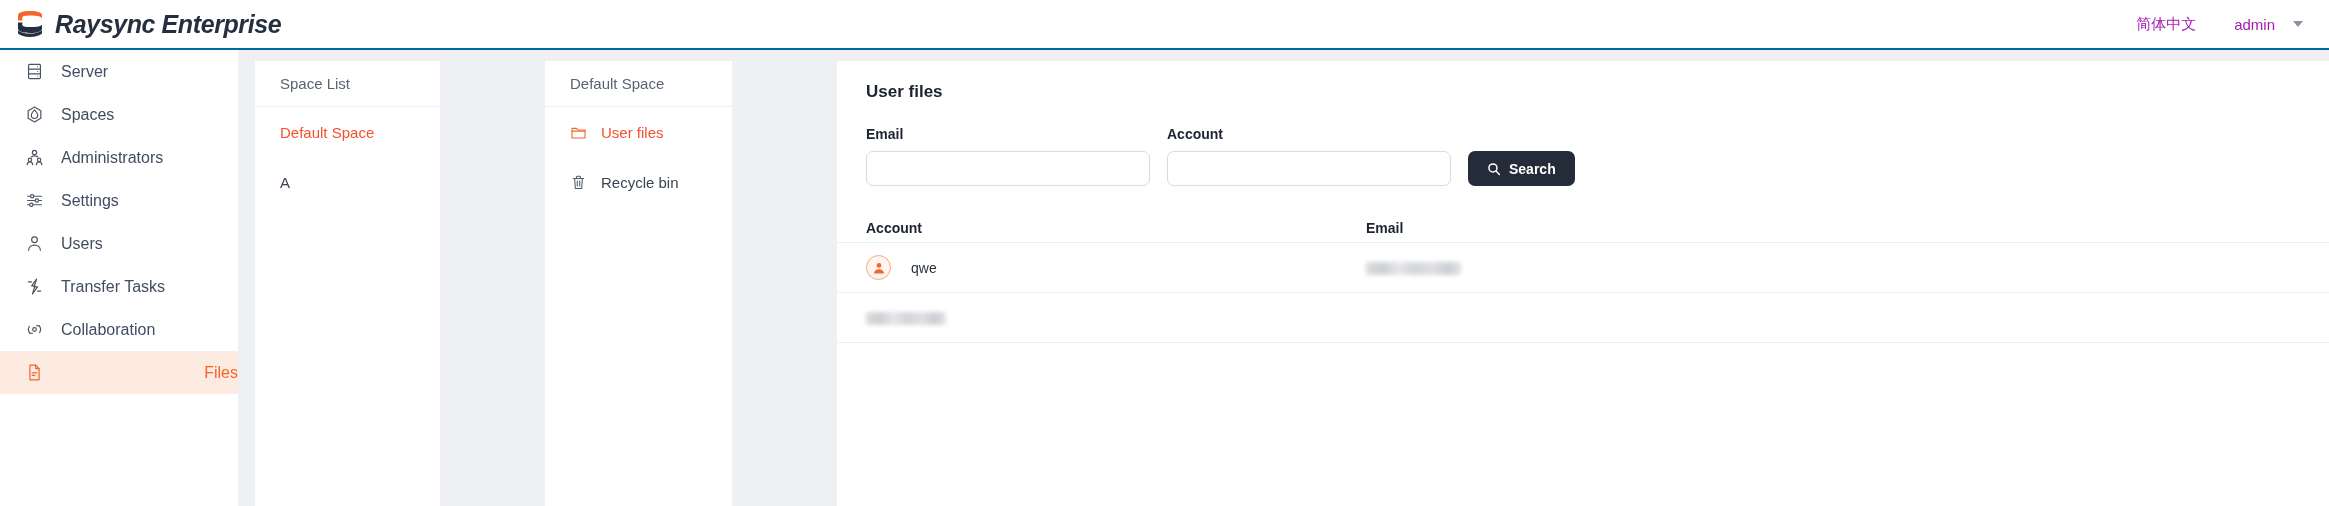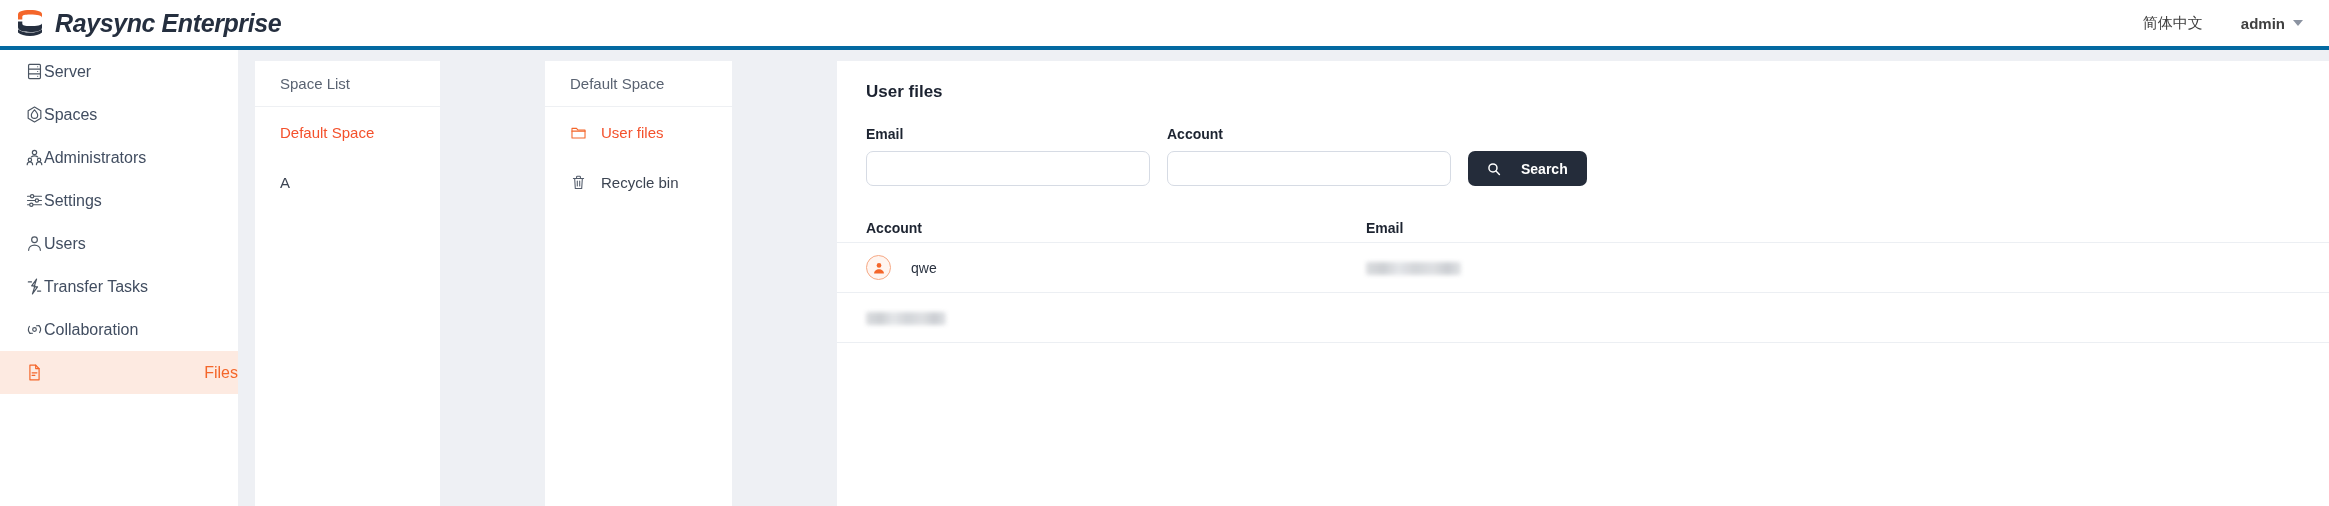--- a/index.html
+++ b/index.html
@@ -12,45 +12,45 @@
     -webkit-font-smoothing: antialiased;
   }
 
   
   #app-header {
     position: absolute;
     top: 0; left: 0;
     width: 2329px;
     height: 50px;
     background: #ffffff;
-    border-bottom: 4px solid #0369a1;
+    border-bottom: 2px solid #0369a1;
     display: flex;
     align-items: center;
   }
   #brand { display: flex; align-items: center; padding-left: 14px; gap: 9px; }
   #brand-logo { width: 32px; height: 28px; display: block; }
   #brand-name {
     font-size: 25px;
     font-weight: bold;
     font-style: italic;
     color: #252f3f;
     letter-spacing: -0.4px;
     white-space: nowrap;
   }
   #header-right {
     margin-left: auto;
     display: flex;
     align-items: center;
     gap: 38px;
     padding-right: 26px;
     font-size: 15px;
-    color: #404040;
+    color: #a21caf;
   }
   #lang-switch { cursor: pointer; white-space: nowrap; }
-  #user-menu { display: flex; align-items: center; gap: 8px; cursor: pointer; white-space: nowrap; font-weight: bold; }
+  #user-menu { display: flex; align-items: center; gap: 18px; cursor: pointer; white-space: nowrap; }
   #user-caret { width: 0; height: 0;
     border-left: 5.5px solid transparent;
     border-right: 5.5px solid transparent;
     border-top: 6px solid #8b93a1;
     display: block;
   }
 
   
   #sidebar {
     position: absolute;
@@ -58,20 +58,21 @@
     width: 238px;
     height: 456px;
     background: #ffffff;
     overflow: hidden;
   }
   .nav-item {
     height: 43px;
     display: flex;
     align-items: center;
     padding-left: 25px;
+    gap: 17px;
     cursor: pointer;
     font-size: 16px;
     color: #414d60;
   }
   .nav-item.is-active { background: #fdeae1; color: #f4662a; justify-content: space-between; }
   .nav-icon { width: 19px; height: 19px; flex: 0 0 19px; display: block; }
   .nav-label { white-space: nowrap; }
 
   
   #workspace {
@@ -159,21 +160,21 @@
   }
   #search-button {
     height: 35px;
     padding: 0 19px;
     background: #242c3a;
     color: #ffffff;
     border: none;
     border-radius: 7px;
     display: flex;
     align-items: center;
-    gap: 20px;
+    gap: 8px;
     font-family: "Liberation Sans", sans-serif;
     font-size: 14px;
     font-weight: bold;
     cursor: pointer;
     white-space: nowrap;
   }
   #search-icon { width: 14px; height: 14px; display: block; }
 
   
   #user-table { margin-top: 28px; width: 100%; }

